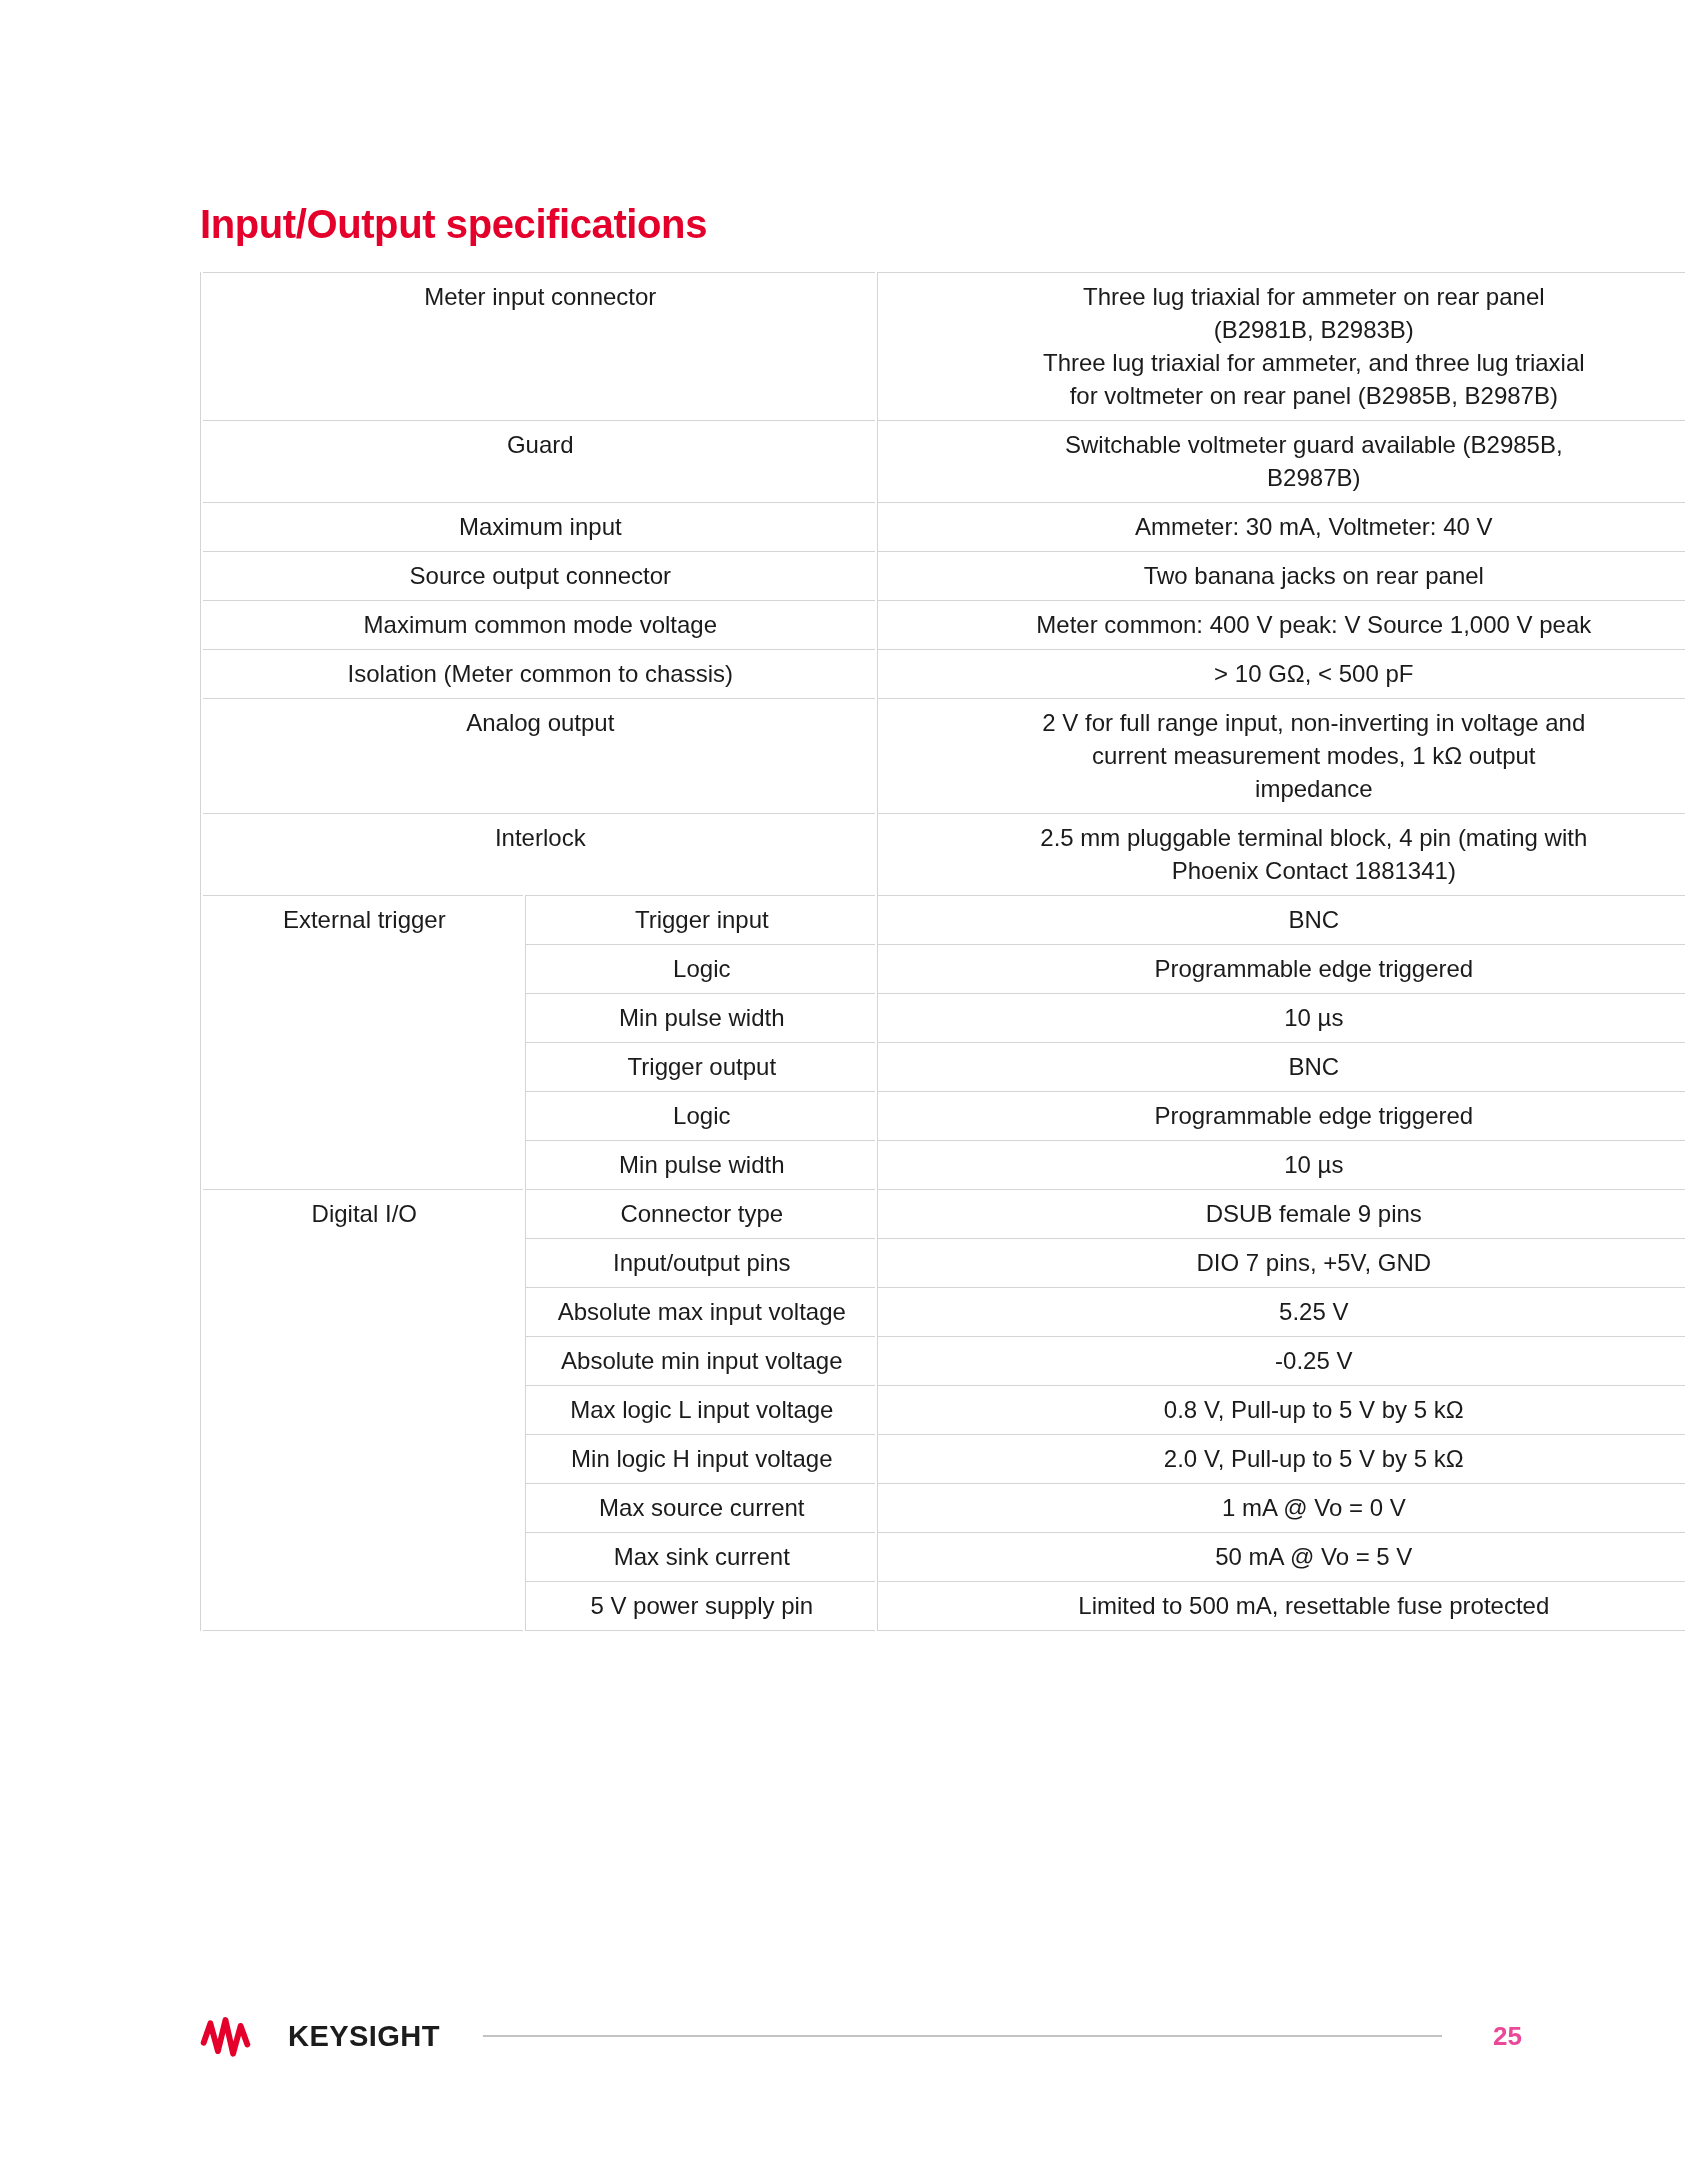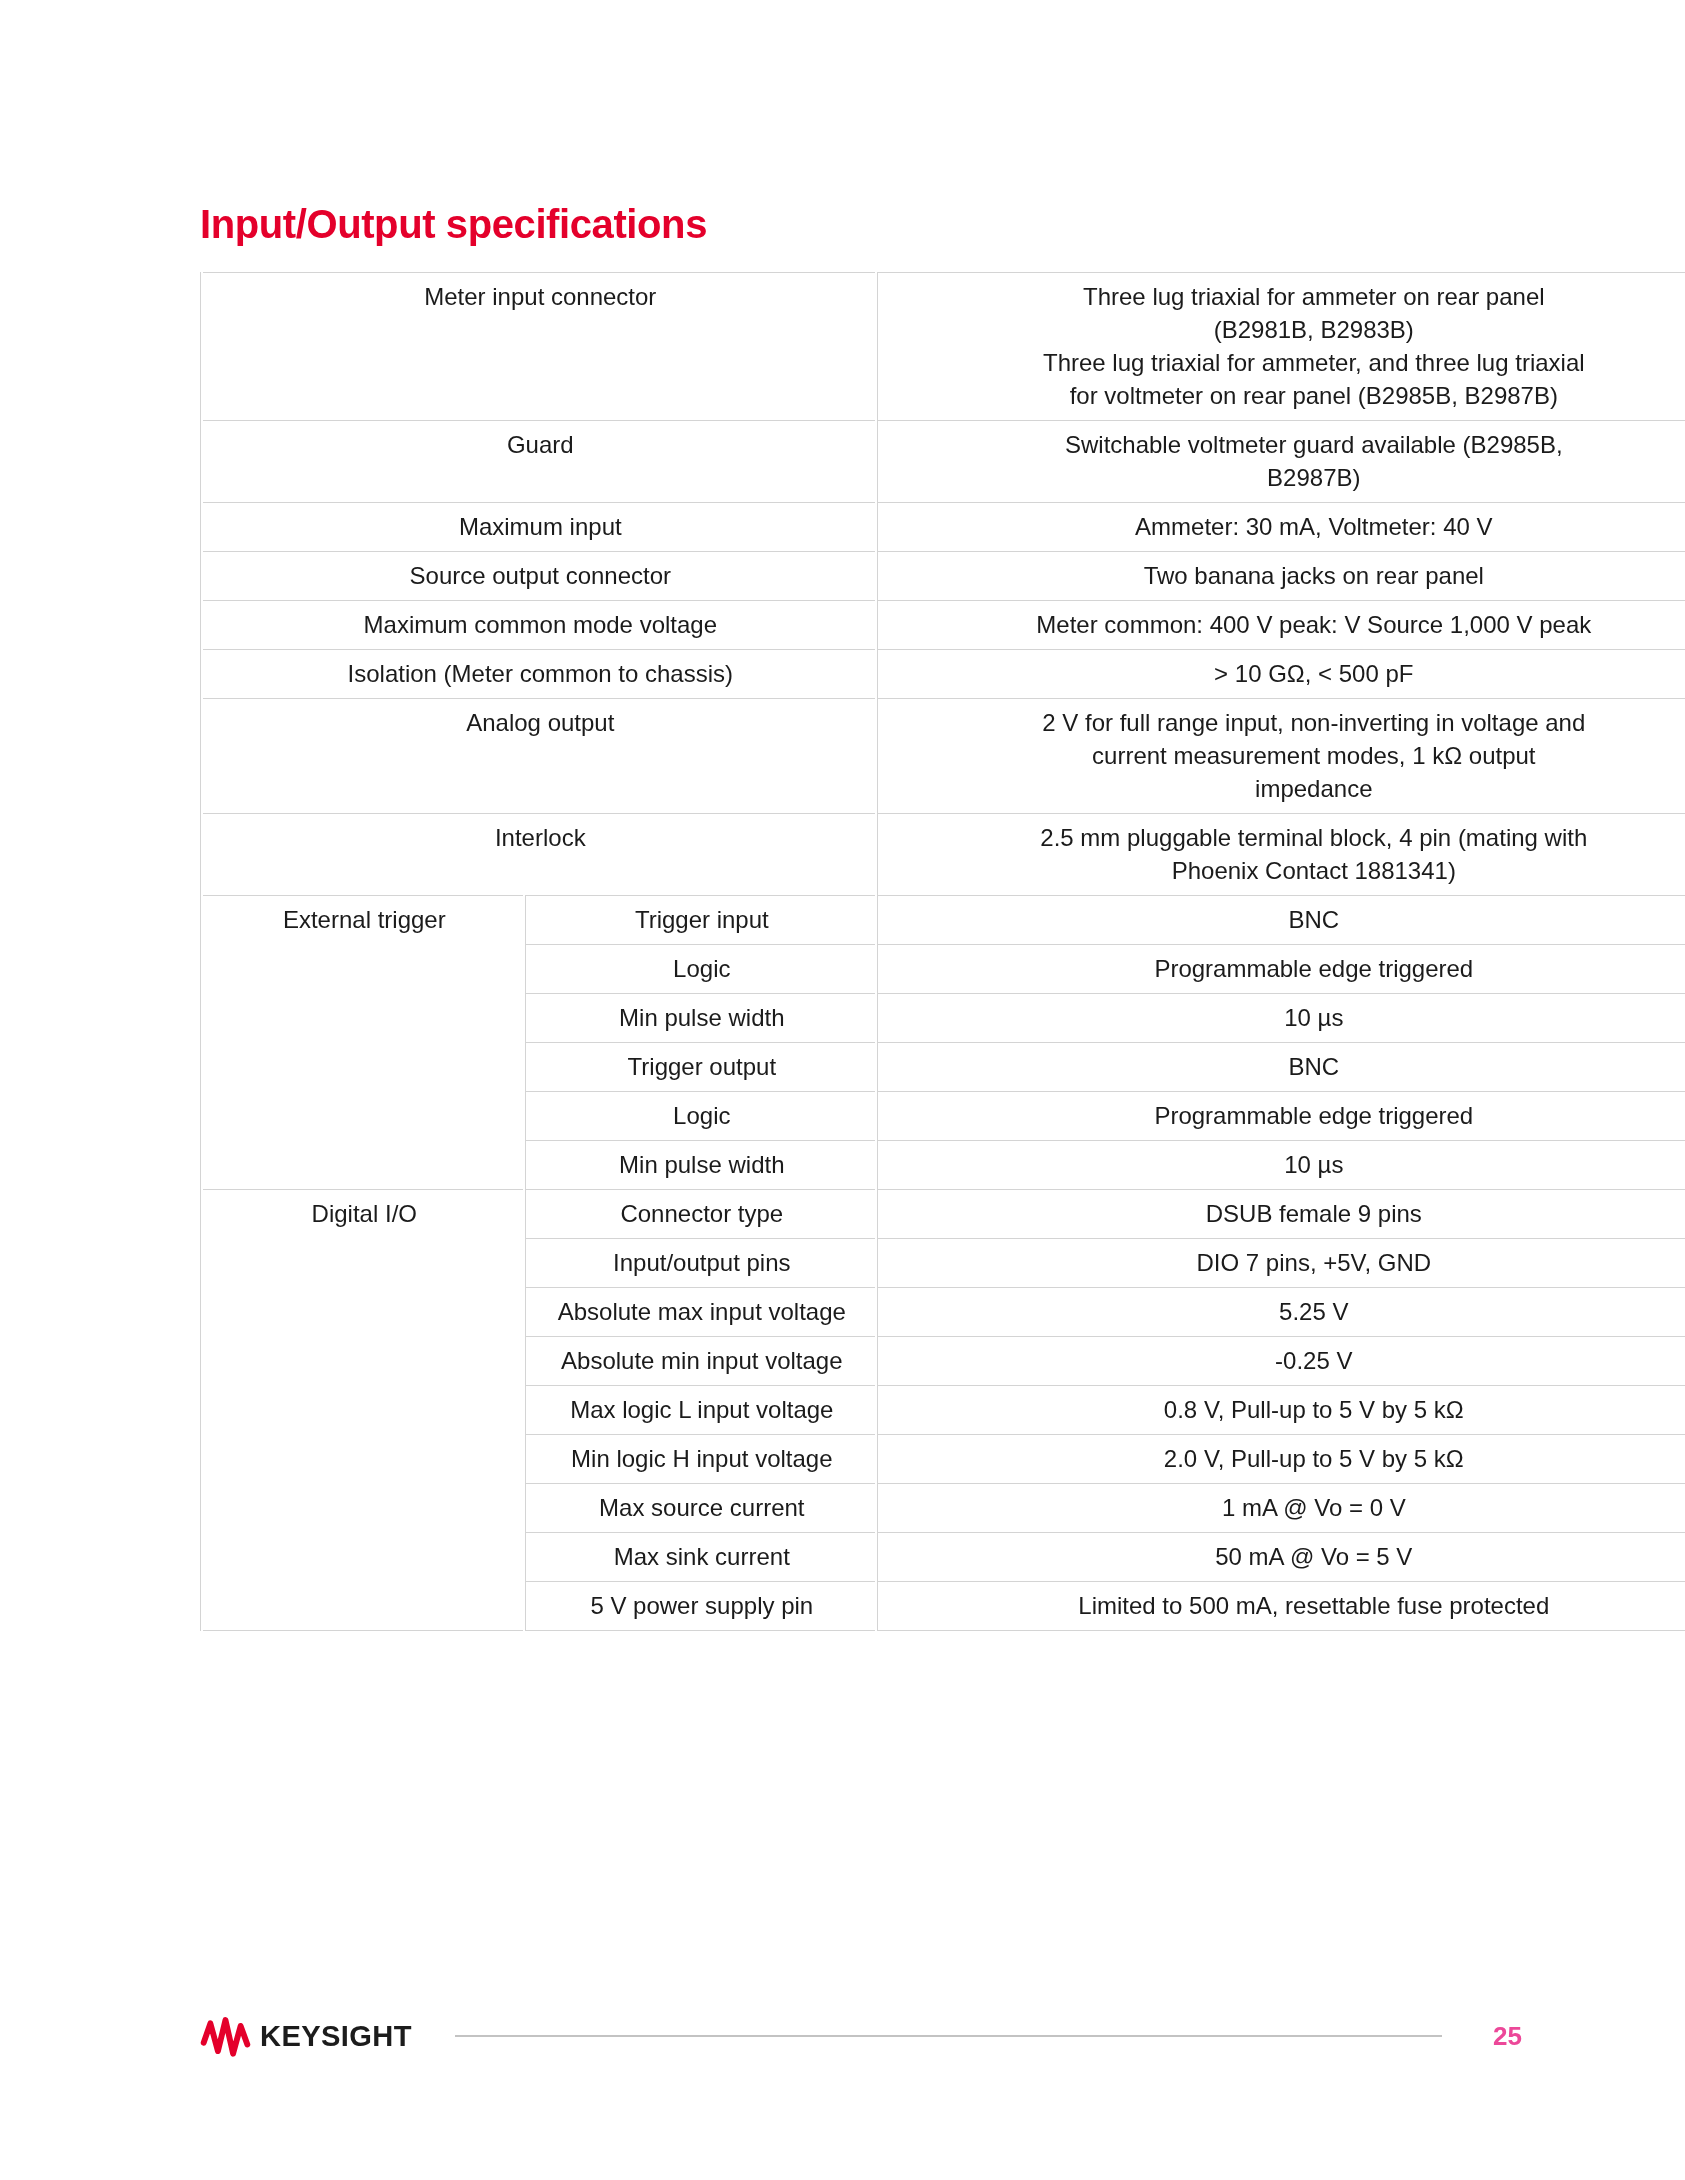--- a/index.html
+++ b/index.html
@@ -63,20 +63,21 @@
     position: absolute;
     left: 200px;
     right: 163px;
     top: 2015px;
     display: flex;
     align-items: center;
   }
   .logo {
     display: flex;
     align-items: center;
+    gap: 28px;
   }
   .logo svg {
     display: block;
     margin-right: 8.8px;
   }
   .brand {
     font-size: 30px;
     font-weight: bold;
     letter-spacing: 0.4px;
     color: #1c1c1c;

